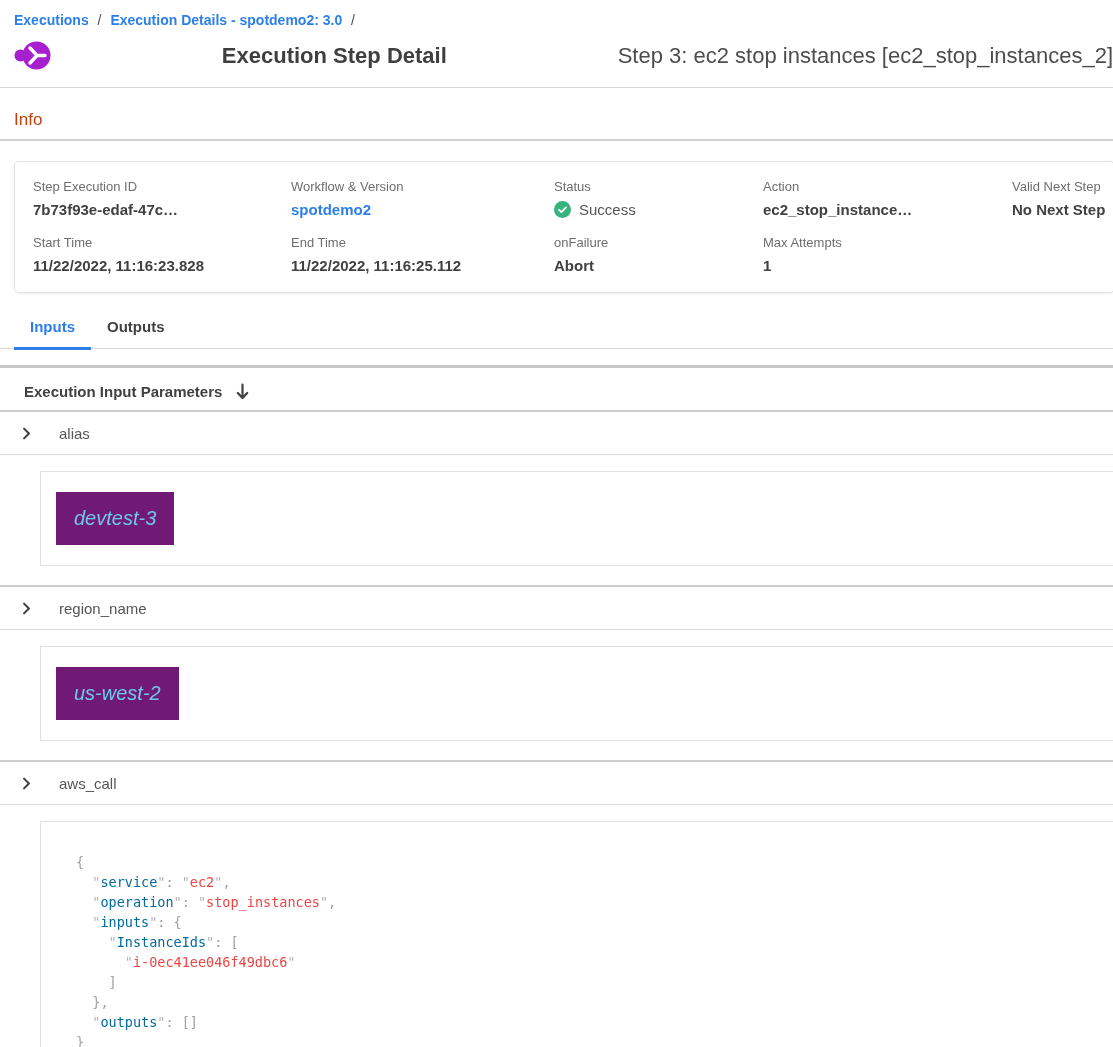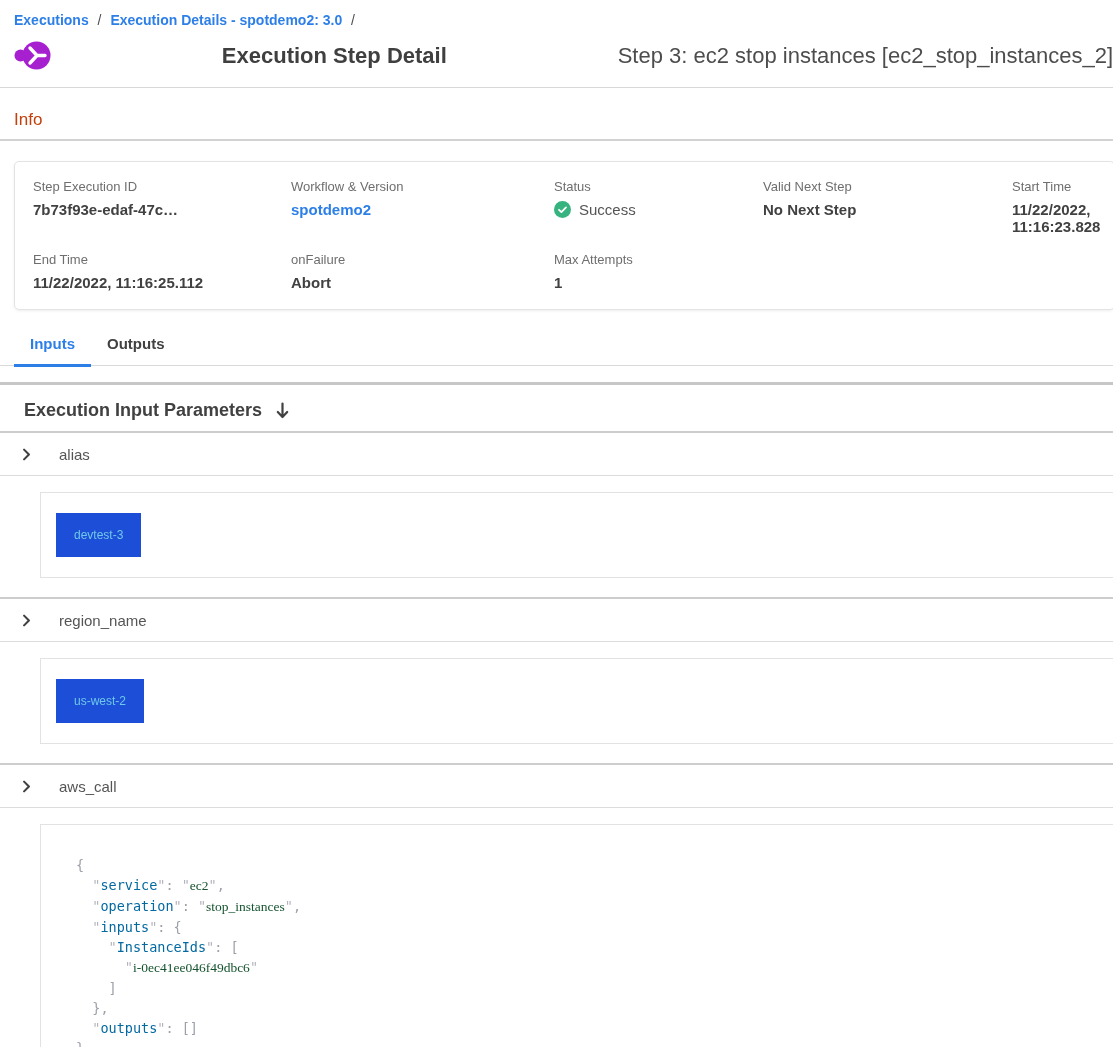--- a/index.html
+++ b/index.html
@@ -43,36 +43,36 @@
   .status-val { display:flex; align-items:center; gap:8px; font-weight:400; color:#555; }
 
   
   .tabbar { display:flex; margin-top:25px; padding-left:14px; border-bottom:1px solid #d9d9d9; }
   .tab { position:relative; font-size:15px; font-weight:600; padding:0 16px 13px 16px; color:#414141; cursor:pointer; }
   .tab.active { color:#2d7fe8; }
   .tab.active::after { content:""; position:absolute; left:0; right:0; bottom:-2px; height:3px; background:#2d7fe8; }
 
   
   .params-h { display:flex; align-items:center; gap:13px; margin:15px 0 0 24px;
-              font-size:18px; font-weight:700; color:#414141; }
+              font-size:15px; font-weight:700; color:#414141; }
 
   
   .sec-h { display:flex; align-items:center; padding:13px 16px 12px 20px; cursor:pointer; }
   .sec-label { margin-left:26px; font-size:15px; color:#555; }
   .sec-div { height:1px; background:#dcdcdc; }
 
   .panel { margin:16px -2px 19px 40px; border:1px solid #e2e2e2; padding:20px 0 20px 15px; }
-  .chip { display:inline-block; background:#1d4ed8; padding:15px 18px; font-size:12px; color:#6ec9e8; }
+  .chip { display:inline-block; background:#701a75; padding:15px 18px; font-size:20px; color:#6ec9e8;font-style:italic; }
 
   .code-panel { margin:16px -2px 0 40px; border:1px solid #e2e2e2; border-bottom:none;
                 min-height:262px; padding:30px 0 12px 35px; }
   .code { margin:0; font-family:"DejaVu Sans Mono", monospace; font-size:13.5px;
           line-height:20px; color:#9da0a8; white-space:pre; }
   .jk  { color:#0369a1; }
-  .jstr{ color:#14532d;font-family:Liberation Serif, serif; }
+  .jstr{ color:#ef4444; }
   .jq  { color:#b3b3bd; }
 
   svg { display:block; }
 </style>
 </head>
 <body>
 
 <nav class="breadcrumb">
   <a>Executions</a>
   <span class="sep">/</span>
@@ -110,20 +110,24 @@
     <div class="f-label">Status</div>
     <div class="f-value status-val">
       <span>
         <svg width="17" height="17" viewBox="0 0 17 17">
           <circle cx="8.5" cy="8.5" r="8.5" fill="#36b37e"></circle>
           <path d="M5 8.8 L7.4 11.1 L12 6.4" stroke="#ffffff" stroke-width="1.8" fill="none" stroke-linecap="round" stroke-linejoin="round"></path>
         </svg>
       </span>
       <span>Success</span>
     </div>
+  </div>
+  <div>
+    <div class="f-label">Action</div>
+    <div class="f-value">ec2_stop_instance…</div>
   </div>
   <div>
     <div class="f-label">Valid Next Step</div>
     <div class="f-value">No Next Step</div>
   </div>
   <div>
     <div class="f-label">Start Time</div>
     <div class="f-value">11/22/2022, 11:16:23.828</div>
   </div>
   <div>

